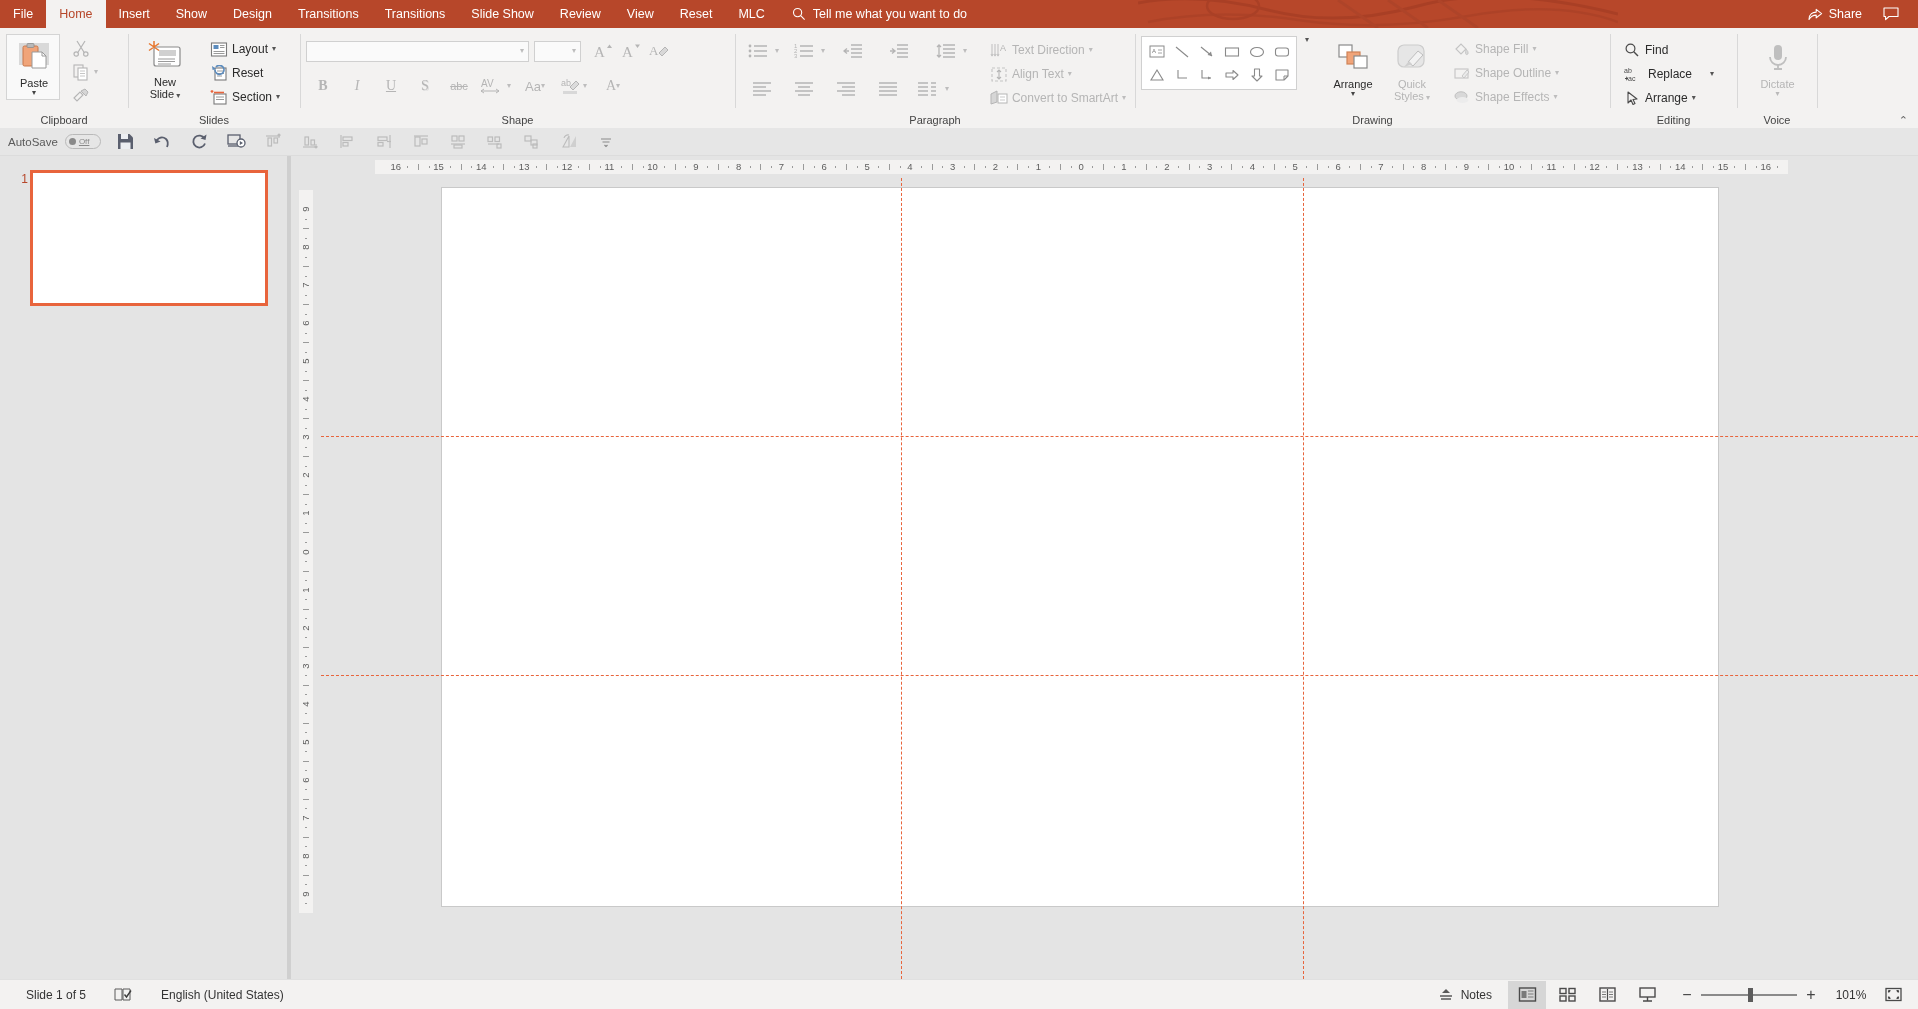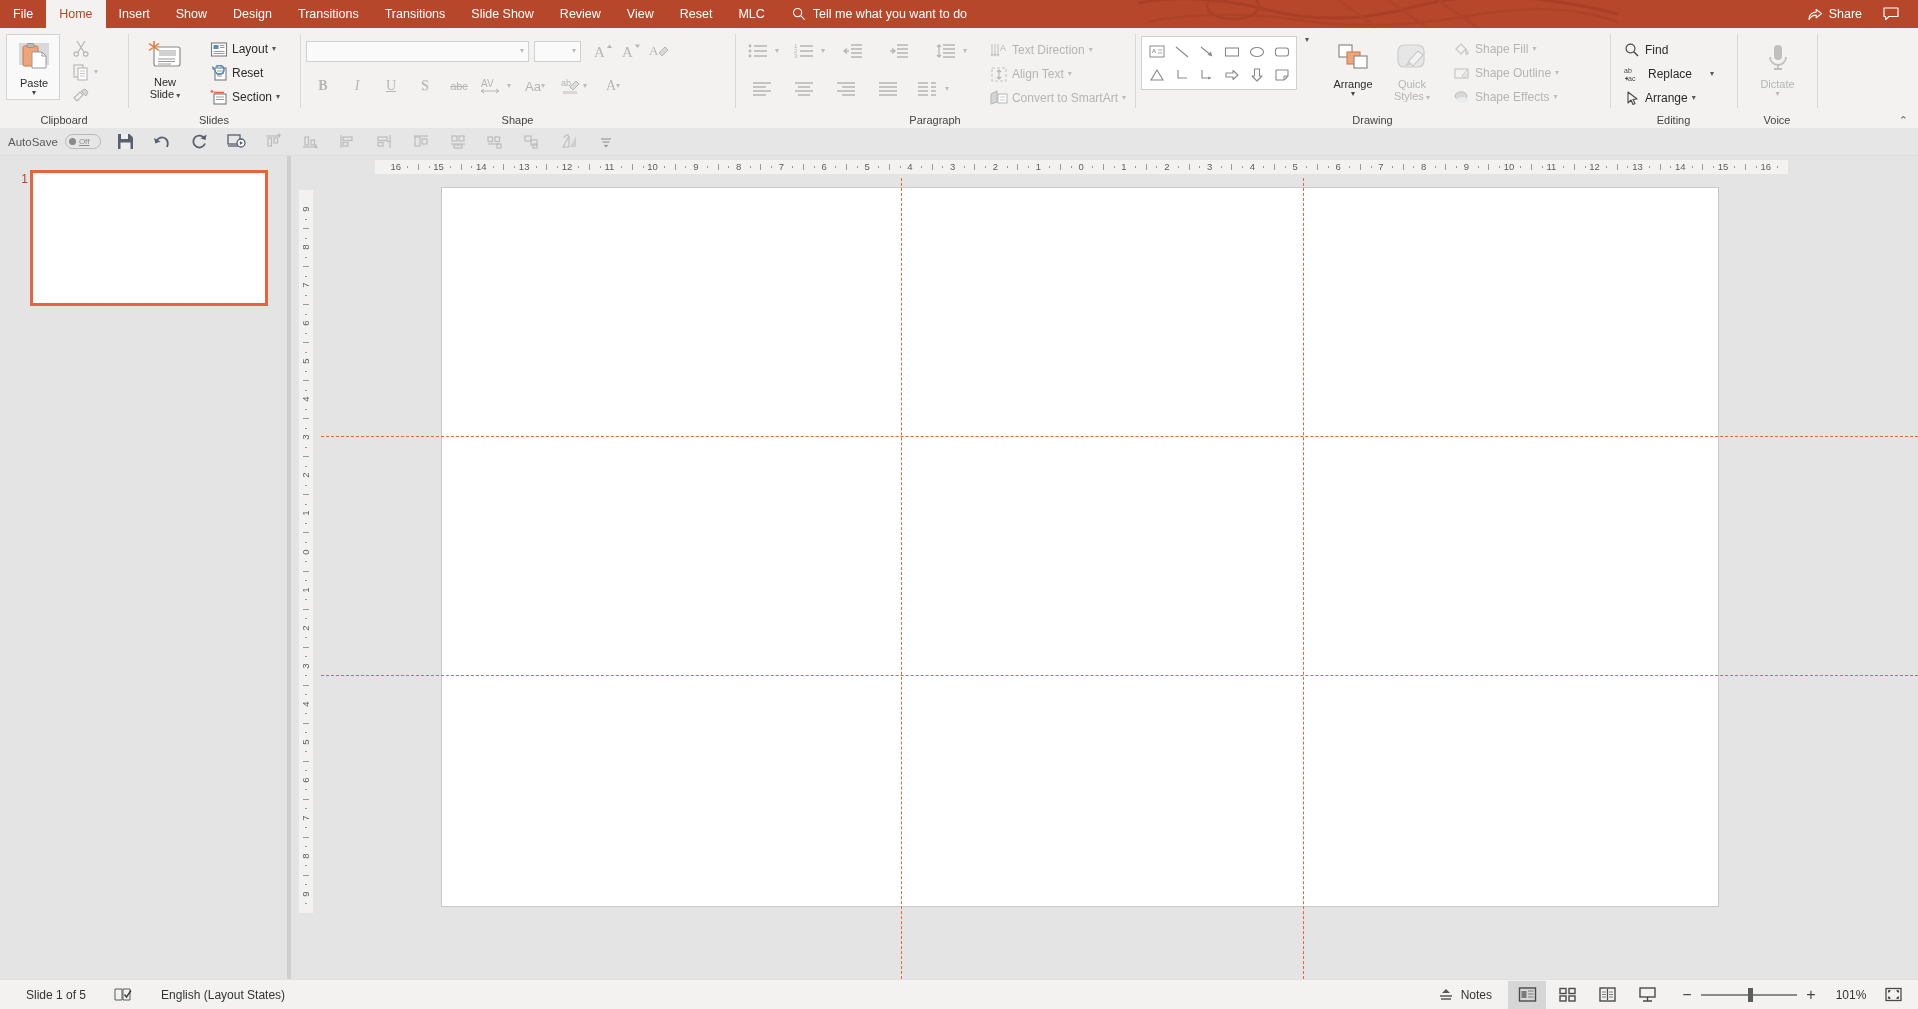--- a/index.html
+++ b/index.html
@@ -1203,21 +1203,21 @@
       <div class="st-item">
         <span>
           <svg width="19" height="15" viewBox="0 0 19 15">
               <path d="M1 2 H8 V13 H1 Z" fill="none" stroke="#5a5a5a" stroke-width="1"></path>
               <path d="M9 2 H16 V13 H9 Z" fill="none" stroke="#5a5a5a" stroke-width="1"></path>
               <path d="M10.5 7.5 L12.5 10 L17 3.5" fill="none" stroke="#3c3c3c" stroke-width="1.4"></path>
             </svg>
         </span>
       </div>
       <div class="st-item">
-          <span>English (Layout States)</span>
+          <span>English (United States)</span>
         </div>
     </div>
 
     <div class="st-right">
       <div class="notes-btn">
         <span>
             <svg width="16" height="14" viewBox="0 0 16 14">
               <path d="M8 1 L12 5 H4 Z" fill="#5a5a5a"></path>
               <path d="M2 8 H14 M3 11 H13" stroke="#5a5a5a" stroke-width="1.3"></path>
             </svg>

